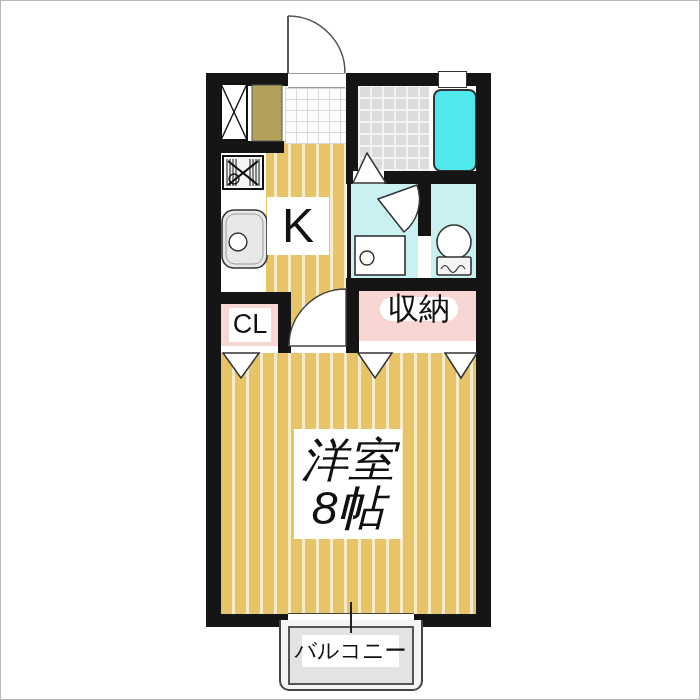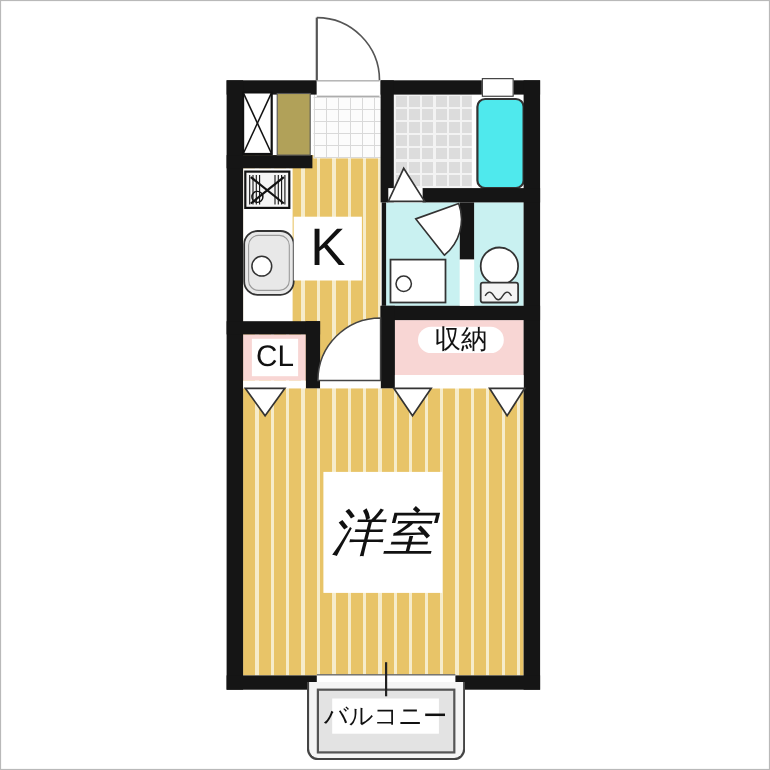--- a/index.html
+++ b/index.html
@@ -139,23 +139,24 @@
 
     <line x1="350" y1="601" x2="350" y2="632" stroke="#222" stroke-width="2"></line>
   </svg>
 
   <div class="labelbox" style="left:266px;top:196px;width:62px;height:58px;font-size:48px;">
     <span>K</span>
   </div>
   <div class="labelbox" style="left:228px;top:307px;width:42px;height:34px;font-size:27px;">
     <span>CL</span>
   </div>
-  <div class="labelbox" style="left:379px;top:296px;width:78px;height:24px;font-size:24px;border-radius:14px;">
+  <div class="labelbox" style="left:379px;top:296px;width:78px;height:24px;font-size:31px;border-radius:14px;">
     <span>収納</span>
   </div>
   <div class="labelbox" style="left:293px;top:428px;width:108px;height:110px;font-size:47px;flex-direction:column;font-style:italic;">
     <span>洋室</span>
+    <span>8帖</span>
   </div>
   <div class="labelbox" style="left:301px;top:634px;width:97px;height:32px;font-size:22px;text-align:right;">
     <span>バルコニー</span>
   </div>
 
 </div>
 
 </body></html>

